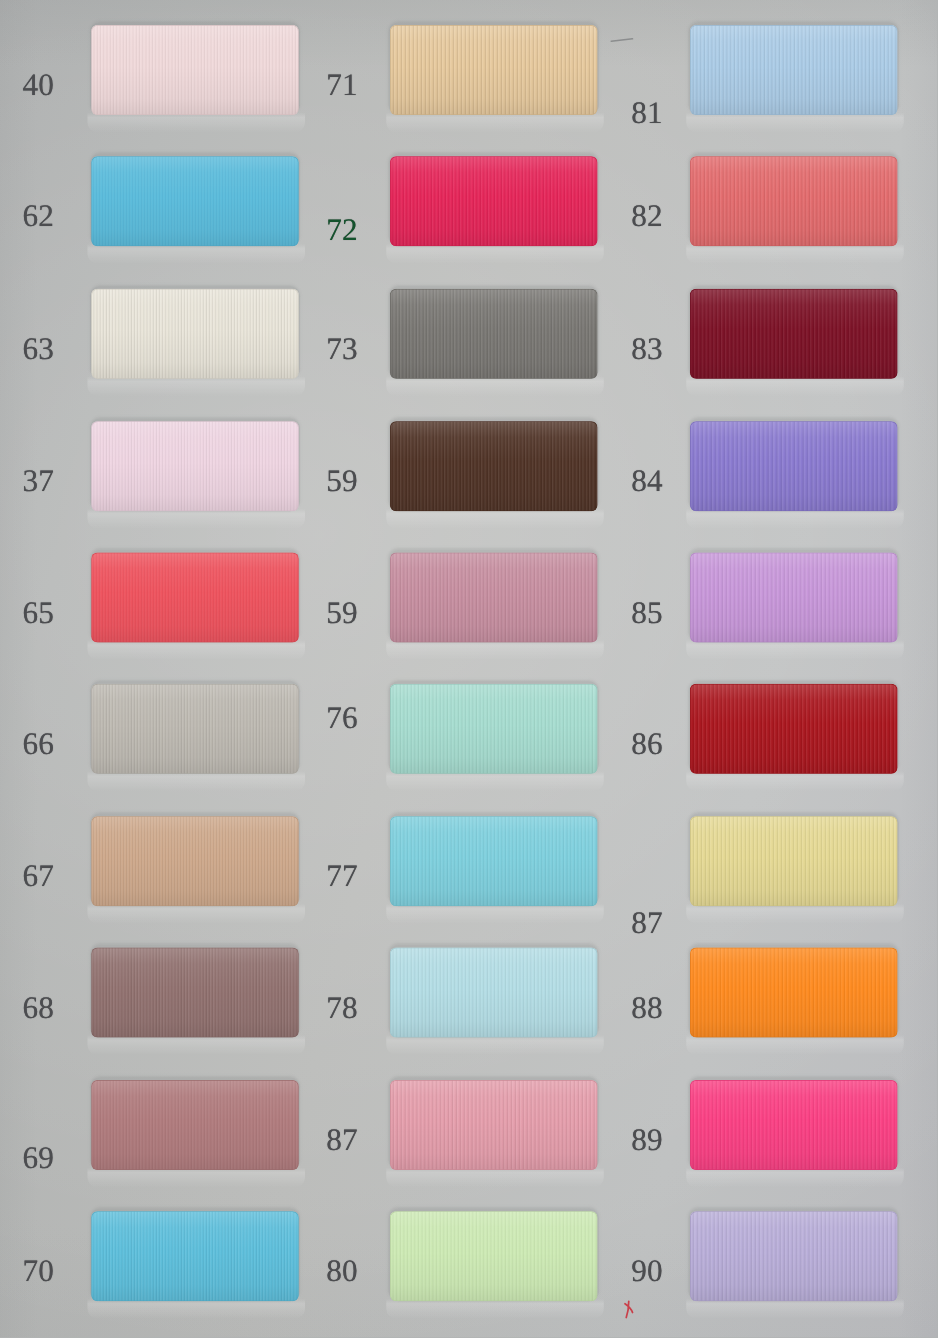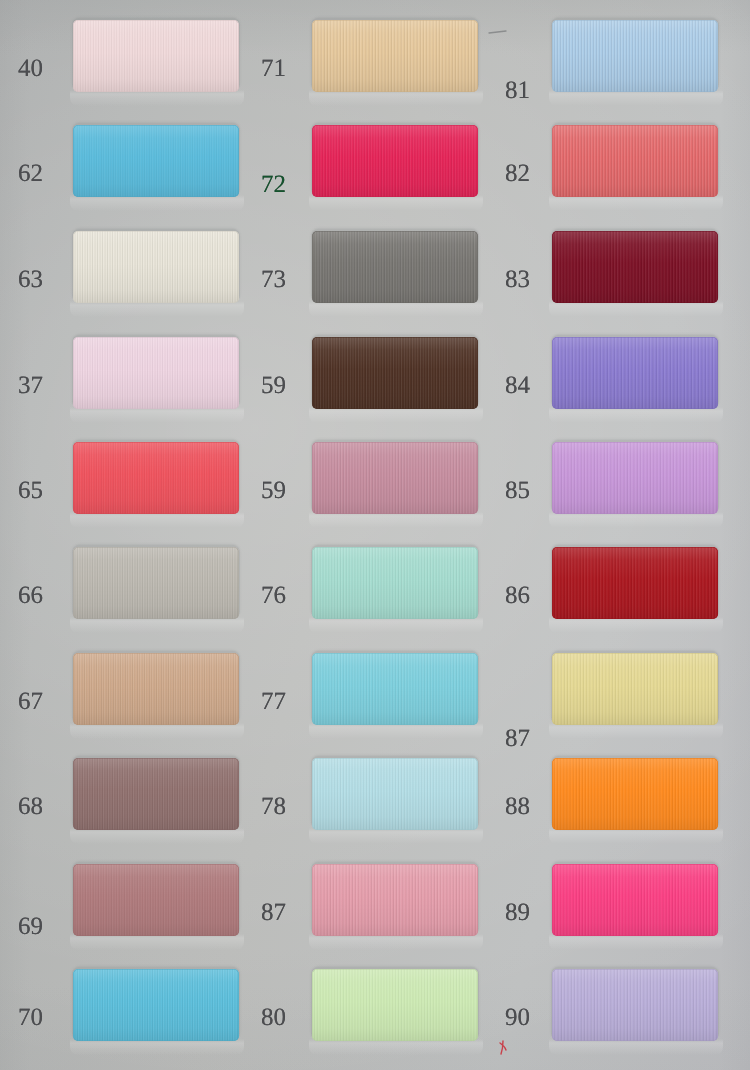--- a/index.html
+++ b/index.html
@@ -434,21 +434,21 @@
               <pattern id="rib76" patternUnits="userSpaceOnUse" width="2.9" height="4">
                 <rect x="0" y="0" width="2.9" height="4" fill="url(#lg76)"></rect>
               </pattern>
             </defs>
             <rect x="0" y="0" width="166" height="72" fill="url(#rib76)"></rect>
           </svg>
           <div class="rib-shade" style="background: linear-gradient(rgba(255, 255, 255, 0.16) 0%, rgba(255, 255, 255, 0.05) 18%, rgba(255, 255, 255, 0) 45%, rgba(0, 0, 0, 0.035) 82%, rgba(0, 0, 0, 0.086) 100%);"></div>
           <div class="rib-edge" style="box-shadow: rgb(146, 194, 183) 0px 0px 0px 0.6px inset;"></div>
         </div>
       </div>
-      <div class="label" style="left: 243.5px; top: 583px; width: 60px; color: rgb(76, 77, 80);">76</div>
+      <div class="label" style="left: 243.5px; top: 562px; width: 60px; color: rgb(76, 77, 80);">76</div>
       <div class="tape" style="left: 309px; top: 649px; width: 174px; height: 90px; border-radius: 8px; background: linear-gradient(rgba(255, 255, 255, 0) 0%, rgba(255, 255, 255, 0) 82.2%, rgba(255, 255, 255, 0.19) 86.7%, rgba(255, 255, 255, 0) 100%); box-shadow: none;"></div>
       <div class="shadow" style="left: 311px; top: 651px; width: 168px; height: 74px; background: rgba(131, 135, 137, 0.26); box-shadow: rgba(131, 135, 137, 0.22) 0px -1px 2px 0px;"></div>
       <div class="swatch" style="left: 312px; top: 653px; width: 166px; height: 72px;">
         <div class="ribbon">
           <div class="rib-base" style="background: rgb(126, 208, 222);"></div>
           <svg class="rib-lines" width="166" height="72">
             <defs>
               <linearGradient id="lg77" x1="0" y1="0" x2="2.9" y2="0" gradientUnits="userSpaceOnUse">
                 <stop offset="0%" stop-color="#ffffff" stop-opacity="0.0920"></stop>
                 <stop offset="26%" stop-color="#ffffff" stop-opacity="0.0680"></stop>

